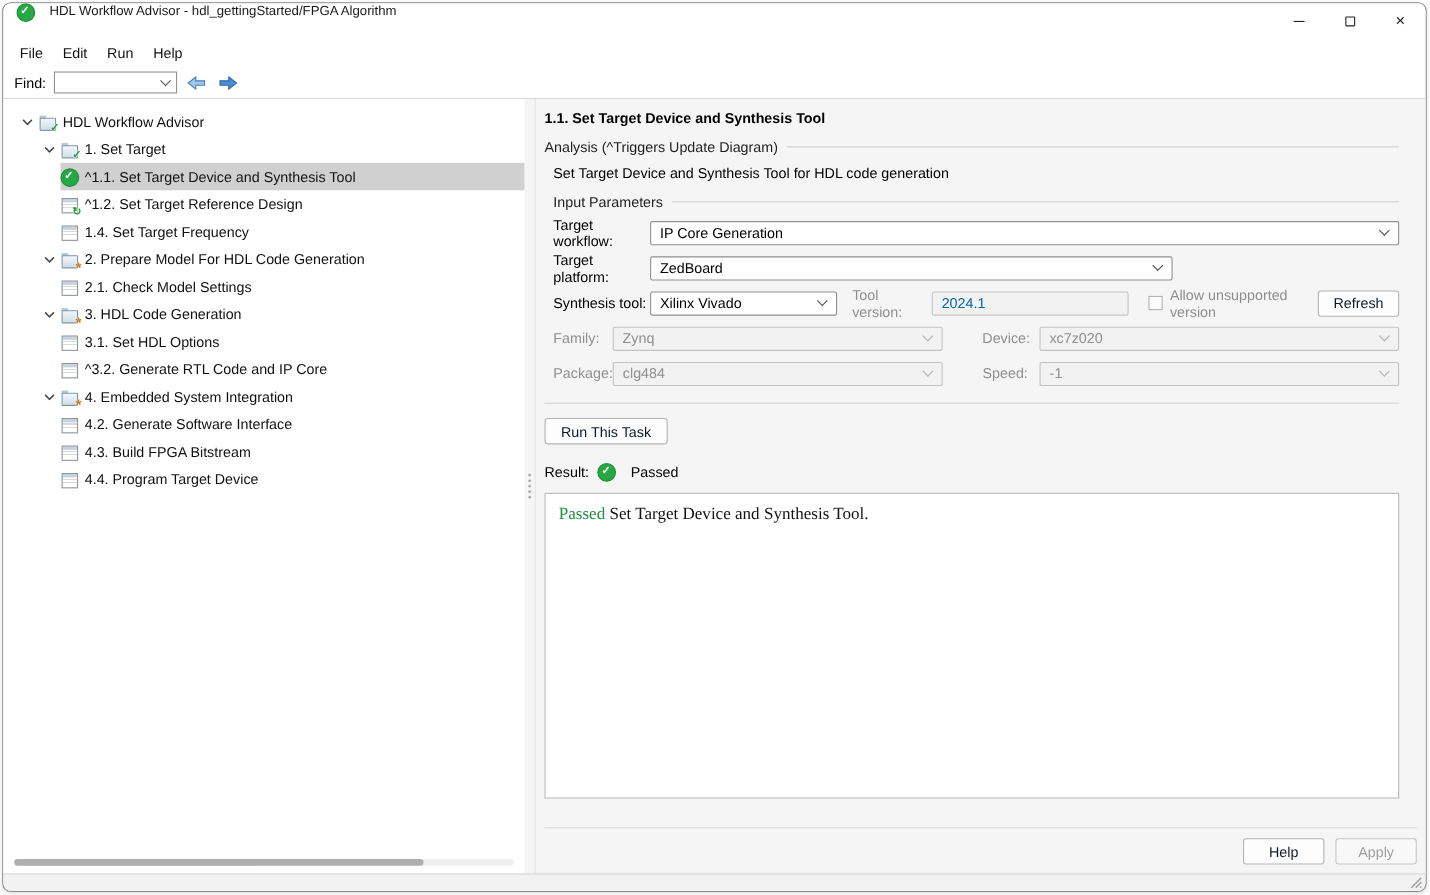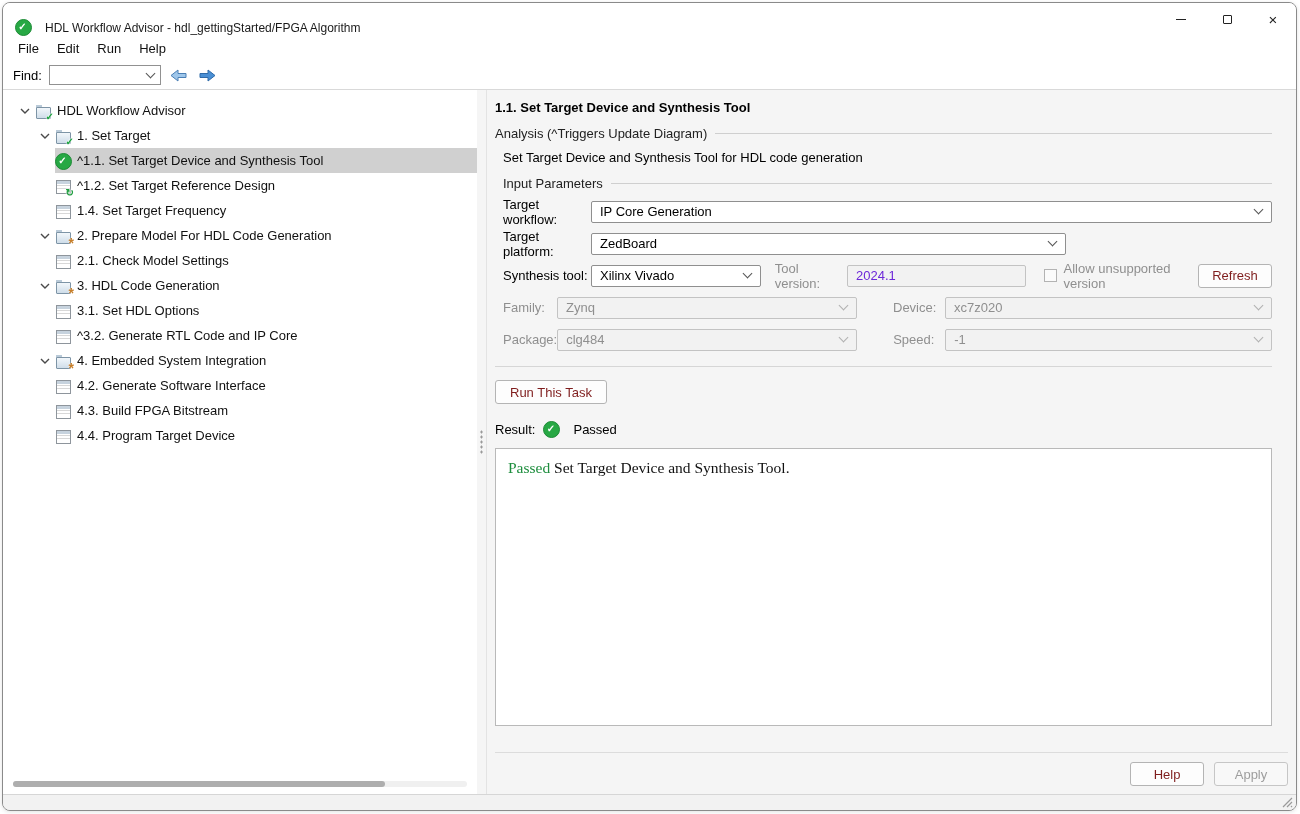--- a/index.html
+++ b/index.html
@@ -4,21 +4,21 @@
 <style>
   * { box-sizing: border-box; }
   html,body { margin:0; padding:0; width:1300px; height:814px; background:#ffffff;
               font-family:"Liberation Sans", sans-serif; -webkit-font-smoothing:antialiased; }
   .window { position:absolute; left:2px; top:2px; width:1295px; height:809px;
             border:1px solid #8a8a8a; border-radius:8px; overflow:hidden;
             background:#f5f5f5; display:flex; flex-direction:column;
             box-shadow:0 1px 4px rgba(0,0,0,.12); }
 
   
-  .titlebar { flex:0 0 32px; background:#fff; display:flex; align-items:flex-end; padding-left:12px; }
+  .titlebar { flex:0 0 32px; background:#fff; display:flex; align-items:flex-start; padding-left:12px; }
   .title-text { font-size:12px; color:#1a1a1a; margin-left:8px; }
   .win-controls { margin-left:auto; display:flex; height:100%; }
   .win-btn { width:46px; display:flex; align-items:center; justify-content:center; color:#222; }
   .min-glyph { width:10px; height:1px; background:#222; }
   .max-glyph { width:9px; height:9px; border:1px solid #222; border-radius:1px; }
   .close-glyph { font-size:15px; line-height:1; }
 
   
   .menubar { flex:0 0 26px; background:#fff; display:flex; align-items:center; padding-left:6px; font-size:13px; }
   .menu-item { padding:3px 9px; color:#111; }
@@ -87,27 +87,27 @@
   .flabel.narrow { flex:0 0 54px; }
   .flabel.mid { flex:0 0 52px; margin-left:36px; }
   .dim { color:#8f8f8f; }
   .combo { height:22px; border:1px solid #8f8f8f; background:#fff; border-radius:2px;
            display:flex; align-items:center; padding:0 8px; }
   .combo .combo-text { flex:1; white-space:nowrap; overflow:hidden; }
   .cv { flex:0 0 7px; width:7px; height:7px; border-right:1.5px solid #555; border-bottom:1.5px solid #555;
         transform:rotate(45deg); margin:-4px 1px 0 8px; }
   .combo.dis { background:#f2f2f2; border-color:#c3c3c3; color:#8f8f8f; }
   .combo.dis .cv { border-color:#b0b0b0; }
-  .tfield { height:22px; border:1px solid #c3c3c3; background:#f2f2f2; color:#6d28d9;
+  .tfield { height:22px; border:1px solid #c3c3c3; background:#f2f2f2; color:#0369a1;
             border-radius:2px; display:flex; align-items:center; padding:0 8px; }
   .tinput { height:22px; border:1px solid #8f8f8f; background:#fff; border-radius:2px;
             padding:0 8px; font-size:13px; font-family:inherit; outline:none; }
   .checkbox { flex:0 0 13px; width:13px; height:13px; border:1px solid #b3b3b3; background:#fbfbfb; margin-right:7px; }
   .btn { height:24px; min-width:74px; padding:0 14px; background:#fdfdfd; border:1px solid #b4b4b4;
-         border-radius:3px; font-size:13px; color:#7f1d1d; font-family:inherit;
+         border-radius:3px; font-size:13px; color:#0f172a; font-family:inherit;
          display:inline-flex; align-items:center; justify-content:center; }
   .btn.dis { color:#9d9d9d; background:#f8f8f8; border-color:#c6c6c6; }
   .btn.wide { min-width:188px; }
   .hdivider { height:1px; background:#d6d6d6; margin:15px 0 13px; }
   .result-row { display:flex; align-items:center; gap:8px; margin:17px 0 11px; }
   .result-box { flex:1; background:#fff; border:1px solid #b9b9b9; padding:10px 12px; overflow:auto;
                 font-family:"Liberation Serif", serif; font-size:15.5px; color:#111; margin-bottom:26px; }
   .pass-green { color:#1e8e3e; }
   .bottom-bar { display:flex; justify-content:flex-end; gap:10px; border-top:1px solid #dcdcdc;
                 padding-top:9px; margin-right:-16px; }

